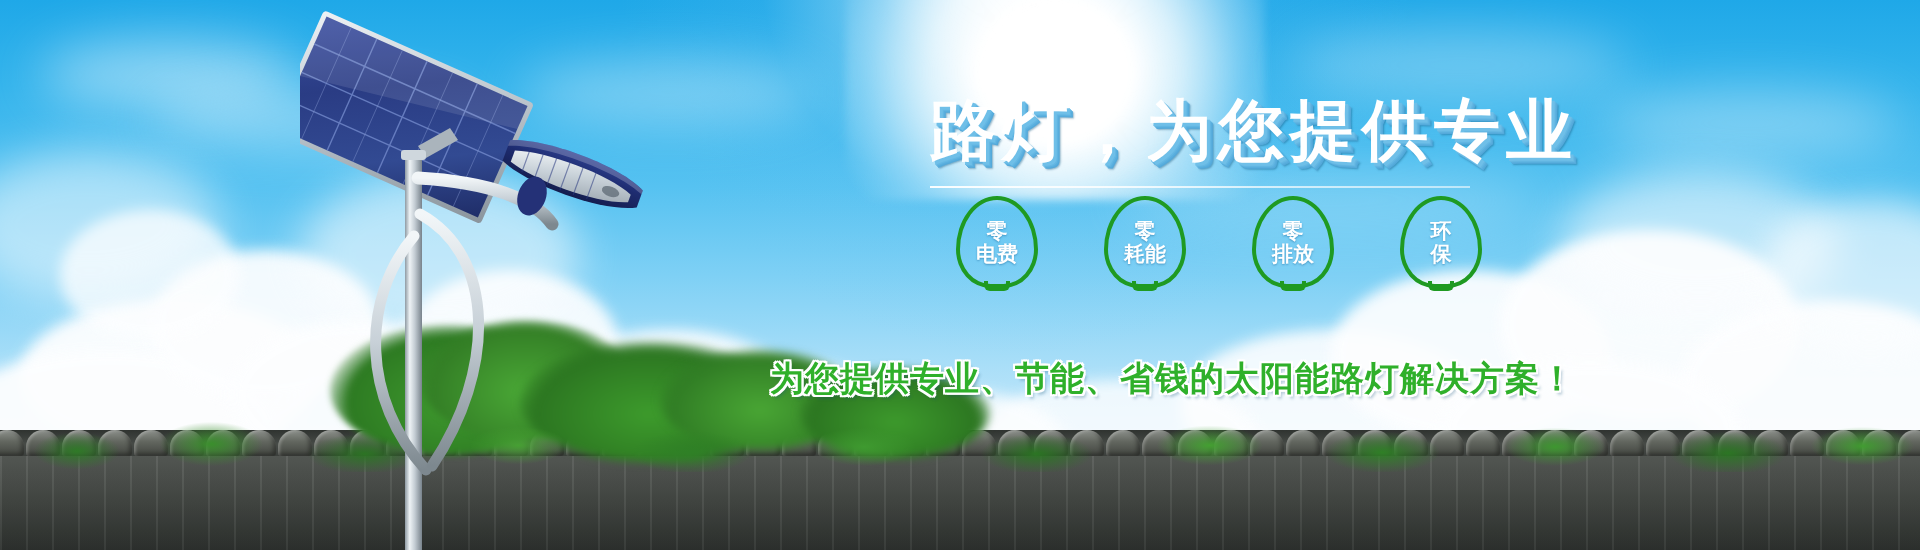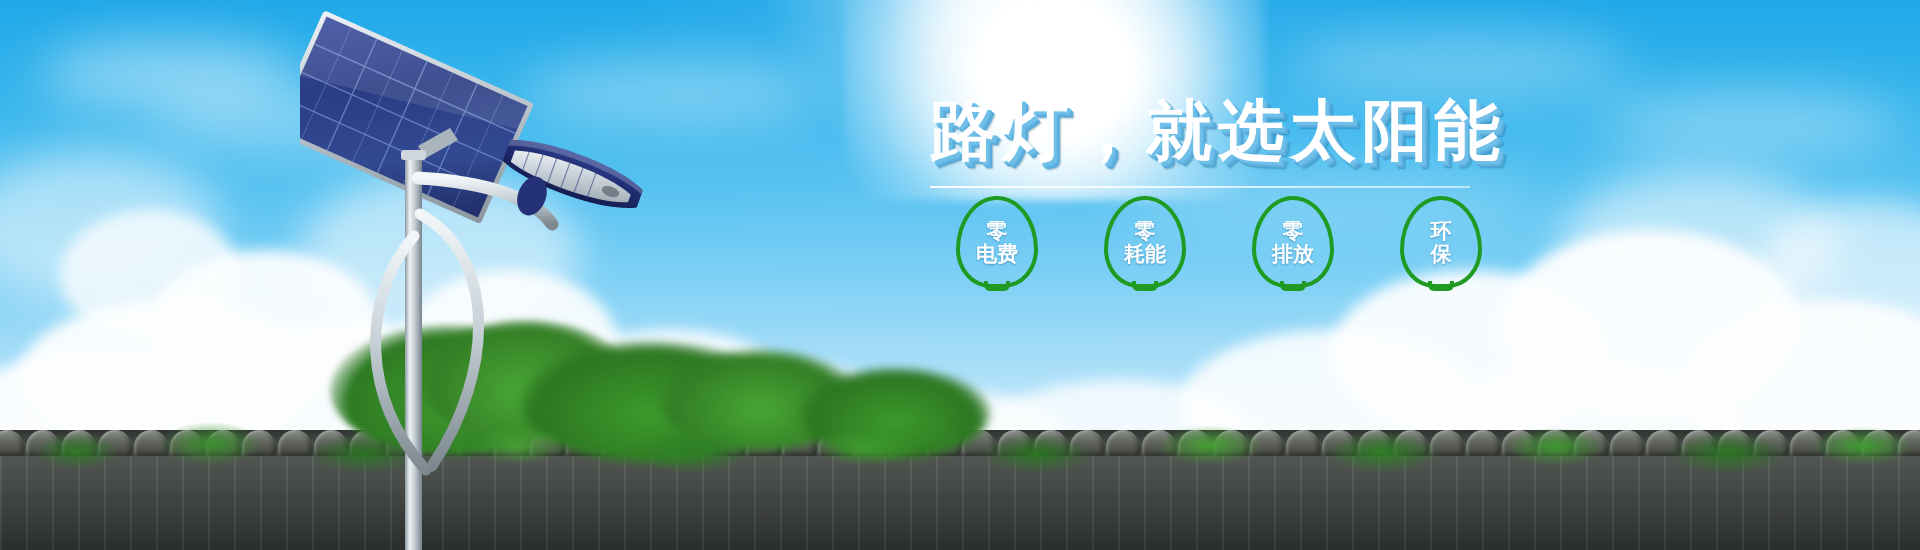--- a/index.html
+++ b/index.html
@@ -320,21 +320,21 @@
         <ellipse cx="120" cy="24" rx="9" ry="5" fill="#5d6a74" opacity="0.75"></ellipse>
         <path d="M8 10 C 40 -4, 120 -4, 150 12 L150 16 C 120 2, 40 2, 8 16 Z" fill="#ffffff" opacity="0.22"></path>
       </g>
 
       <ellipse cx="232" cy="196" rx="14" ry="20" transform="rotate(20 232 196)" fill="#243177"></ellipse>
     </svg>
   </div>
 
   <div class="textwrap">
 
-    <div class="headline">路灯，就选太阳能</div>
+    <div class="headline">路灯，为您提供专业</div>
 
     <div class="rule"></div>
 
     <div class="badges" id="badges">
         <div class="badge" style="left:0px;">
           <div class="bulb"></div>
           <div class="txt">
             <span class="zero">零</span>
             <span class="word">电费</span>
           </div>
@@ -355,15 +355,16 @@
         </div>
         <div class="badge" style="left:444px;">
           <div class="bulb"></div>
           <div class="txt">
             <span class="zero">环</span>
             <span class="word">保</span>
           </div>
         </div>
       </div>
 
+    <div class="subtitle">为您提供专业、节能、省钱的太阳能路灯解决方案！</div>
   </div>
 
 </div>
 
 </body></html>

